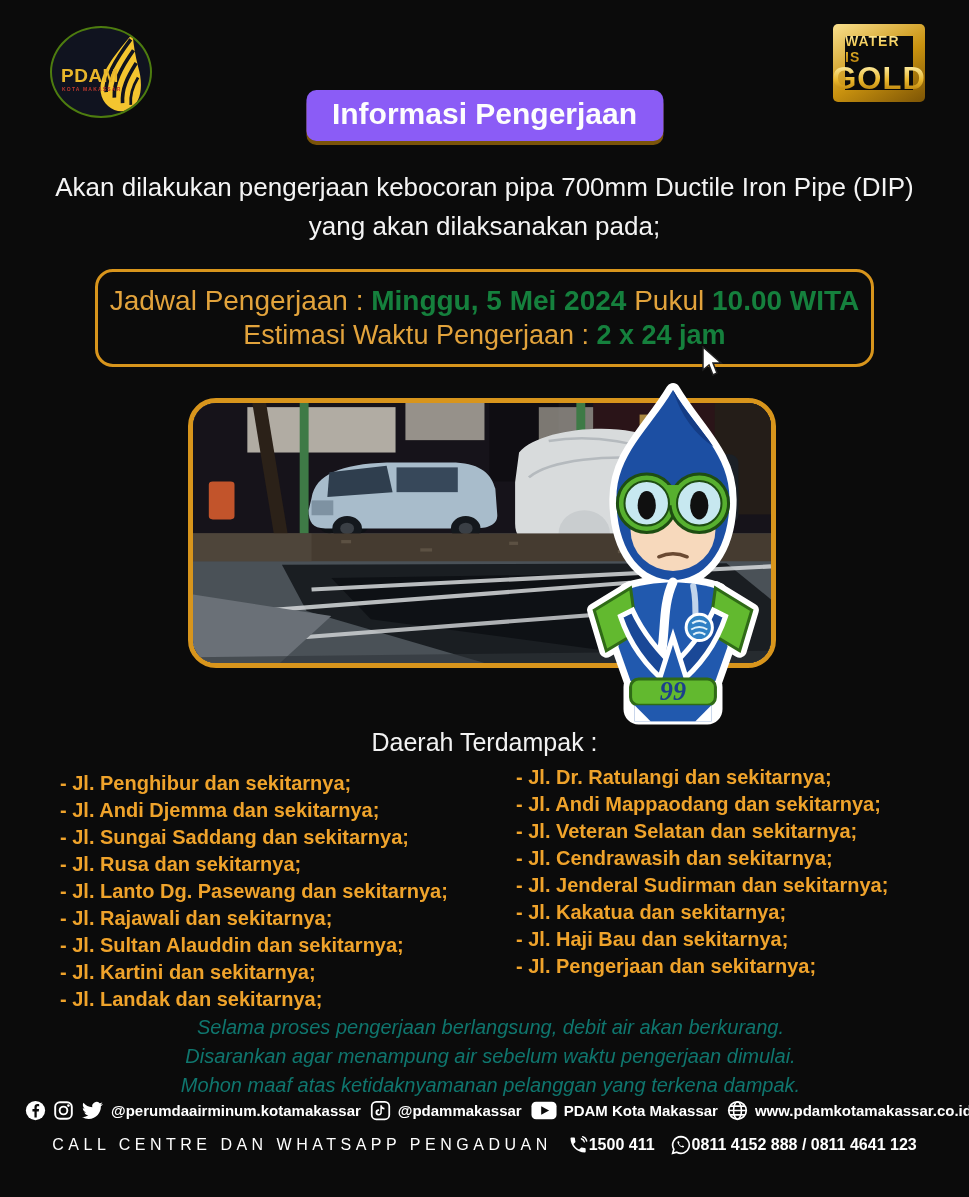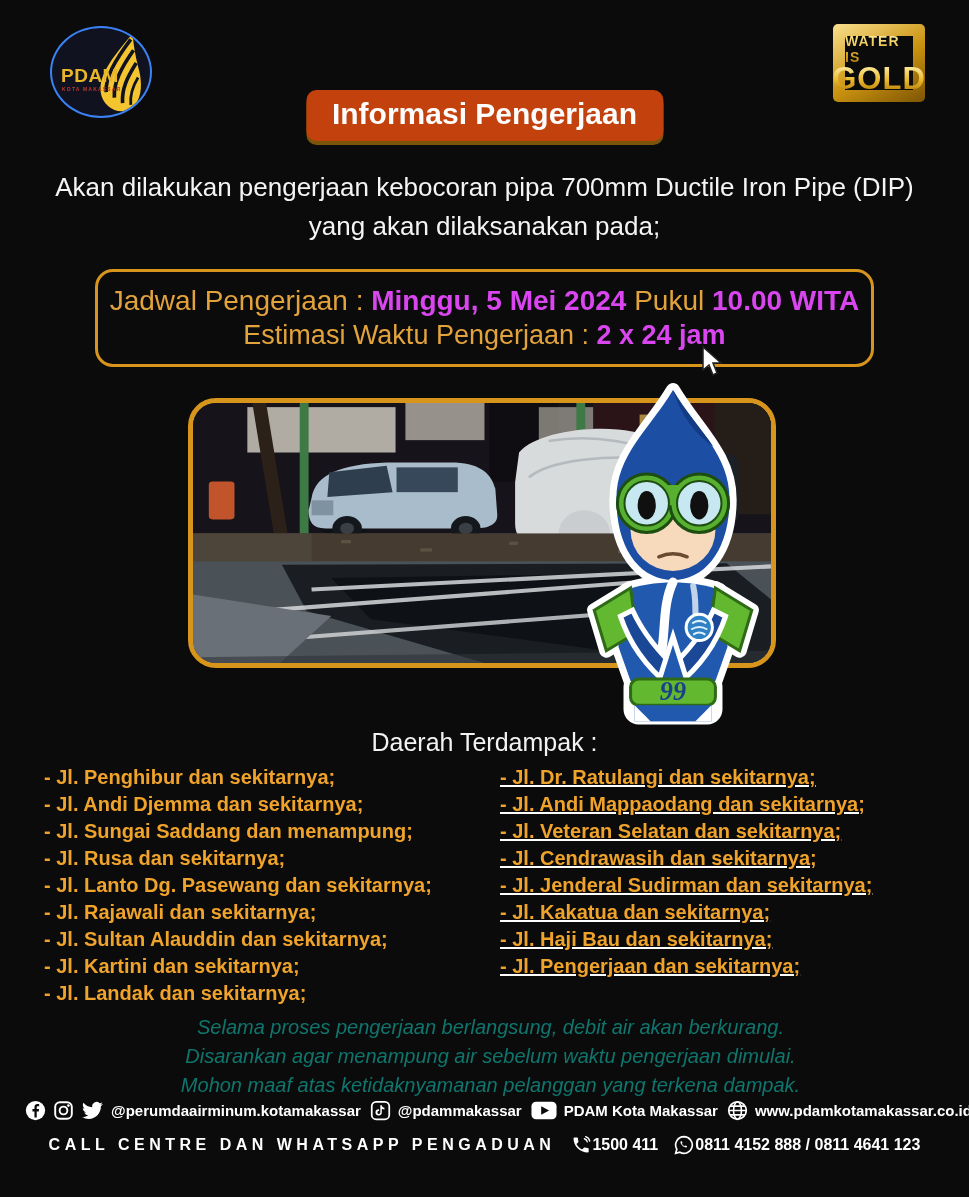--- a/index.html
+++ b/index.html
@@ -1,81 +1,81 @@
 <!DOCTYPE html>
 <html><head>
 <meta charset="utf-8">
 <style>
   html,body{margin:0;padding:0;background:#000;}
   .canvas{position:relative;width:969px;height:1197px;background:#0b0b0b;
           font-family:"Liberation Sans",sans-serif;overflow:hidden;color:#fff;}
 
   
   .logo{position:absolute;left:50px;top:26px;width:102px;height:92px;}
-  .logo-oval{width:100%;height:100%;border:2px solid #3b82f6;border-radius:50%;
+  .logo-oval{width:100%;height:100%;border:2px solid #4d7c0f;border-radius:50%;
              background:#10131f;position:relative;overflow:hidden;box-sizing:border-box;}
   .logo-text{position:absolute;left:9px;top:37px;color:#E8B62B;font-weight:bold;
              font-size:19px;letter-spacing:.5px;}
   .logo-sub{position:absolute;left:10px;top:58px;color:#C03A2E;font-size:5px;letter-spacing:1.2px;font-weight:bold;}
   .logo-flame{position:absolute;right:4px;top:4px;width:56px;height:82px;}
 
   .wig{position:absolute;right:44px;top:24px;width:92px;height:78px;border-radius:5px;
        background:linear-gradient(150deg,#F9E08E,#C9920F 55%,#7c5405);padding:12px;box-sizing:border-box;}
   .wig-inner{width:100%;height:100%;background:#0b0b0b;display:flex;flex-direction:column;
              align-items:center;justify-content:center;}
   .goldtext{background:linear-gradient(180deg,#FFEFA8,#E9B62B 55%,#B37B08);
             -webkit-background-clip:text;background-clip:text;color:transparent;font-weight:bold;}
   .wig-line1{font-size:14px;letter-spacing:1px;}
   .wig-line2{font-size:31px;line-height:28px;letter-spacing:1px;}
 
   .title-pill{position:absolute;left:50%;top:90px;transform:translateX(-50%);
-              background:#c2410c;border-radius:10px;padding:7px 26px 10px;
+              background:#8b5cf6;border-radius:10px;padding:7px 26px 10px;
               box-shadow:0 4px 0 #7A540A;color:#FDFDFD;font-size:30px;font-weight:bold;white-space:nowrap;}
 
   
   .intro{position:absolute;top:168px;left:0;right:0;text-align:center;color:#F4F4F4;
          font-size:26px;line-height:39px;font-weight:400;}
 
   
   .sched{position:absolute;left:95px;right:95px;top:269px;height:92px;border:3px solid #D8951C;
          border-radius:18px;display:flex;flex-direction:column;align-items:center;
          justify-content:center;gap:3px;}
   .s-line{font-size:28px;color:#E2A33C;white-space:nowrap;}
-  .s-line b{color:#d946ef;}
+  .s-line b{color:#15803d;}
   .s-line2{font-size:27px;}
 
   .cursor{position:absolute;left:700px;top:346px;width:24px;height:32px;z-index:5;}
 
   
   .photo-wrap{position:absolute;left:188px;top:398px;width:588px;height:270px;}
   .photo{position:absolute;inset:0;border:5px solid #D8951C;border-radius:28px;
          overflow:hidden;background:#30363c;box-sizing:border-box;}
   .photo svg{display:block;width:100%;height:100%;}
   .mascot{position:absolute;right:4px;top:-16px;width:198px;height:338px;z-index:4;}
   .mascot svg{overflow:visible;}
 
   
   .affected-h{position:absolute;top:728px;left:0;right:0;text-align:center;color:#F2F2F2;font-size:25px;}
   .col{position:absolute;top:764px;}
-  .col-left{left:44px;width:452px;}
-  .col-right{left:500px;width:446px;text-decoration:underline;}
+  .col-left{left:60px;width:452px;margin-top:6px;}
+  .col-right{left:516px;width:446px;}
   .street-item{color:#EFA32B;font-weight:bold;font-size:20px;line-height:27px;white-space:nowrap;}
 
   
   .notice{position:absolute;top:1013px;left:0;right:0;text-align:center;color:#0f766e;
           font-style:italic;font-weight:normal;font-size:20px;line-height:29px;margin-left:12px;}
 
   
   .social{position:absolute;top:1100px;left:0;right:0;display:flex;align-items:center;
           justify-content:center;gap:9px;color:#fff;font-size:15px;font-weight:bold;white-space:nowrap;padding-left:28px;}
   .social .grp{display:flex;align-items:center;gap:7px;}
   .icon{display:inline-block;flex:0 0 auto;}
   .call{position:absolute;top:1135px;left:0;right:0;display:flex;align-items:center;
         justify-content:center;gap:16px;color:#fff;white-space:nowrap;}
-  .call-label{font-size:16px;font-weight:bold;letter-spacing:4.5px;}
+  .call-label{font-size:16px;font-weight:normal;letter-spacing:4.5px;}
   .num{font-size:16px;font-weight:bold;}
   .call .grp{display:flex;align-items:center;gap:1px;}
 </style>
 </head>
 <body>
 
 <div class="canvas">
 
   <div class="logo">
     <div class="logo-oval">
@@ -234,21 +234,21 @@
         <path d="M136,320 l-16,16 h16 z" fill="#FFFFFF"></path>
       </svg>
     </div>
   </div>
 
   <div class="affected-h">Daerah Terdampak :</div>
 
   <div class="col col-left">
     <div class="street-item">- Jl. Penghibur dan sekitarnya;</div>
     <div class="street-item">- Jl. Andi Djemma dan sekitarnya;</div>
-    <div class="street-item">- Jl. Sungai Saddang dan menampung;</div>
+    <div class="street-item">- Jl. Sungai Saddang dan sekitarnya;</div>
     <div class="street-item">- Jl. Rusa dan sekitarnya;</div>
     <div class="street-item">- Jl. Lanto Dg. Pasewang dan sekitarnya;</div>
     <div class="street-item">- Jl. Rajawali dan sekitarnya;</div>
     <div class="street-item">- Jl. Sultan Alauddin dan sekitarnya;</div>
     <div class="street-item">- Jl. Kartini dan sekitarnya;</div>
     <div class="street-item">- Jl. Landak dan sekitarnya;</div>
   </div>
 
   <div class="col col-right">
     <div class="street-item">- Jl. Dr. Ratulangi dan sekitarnya;</div>

